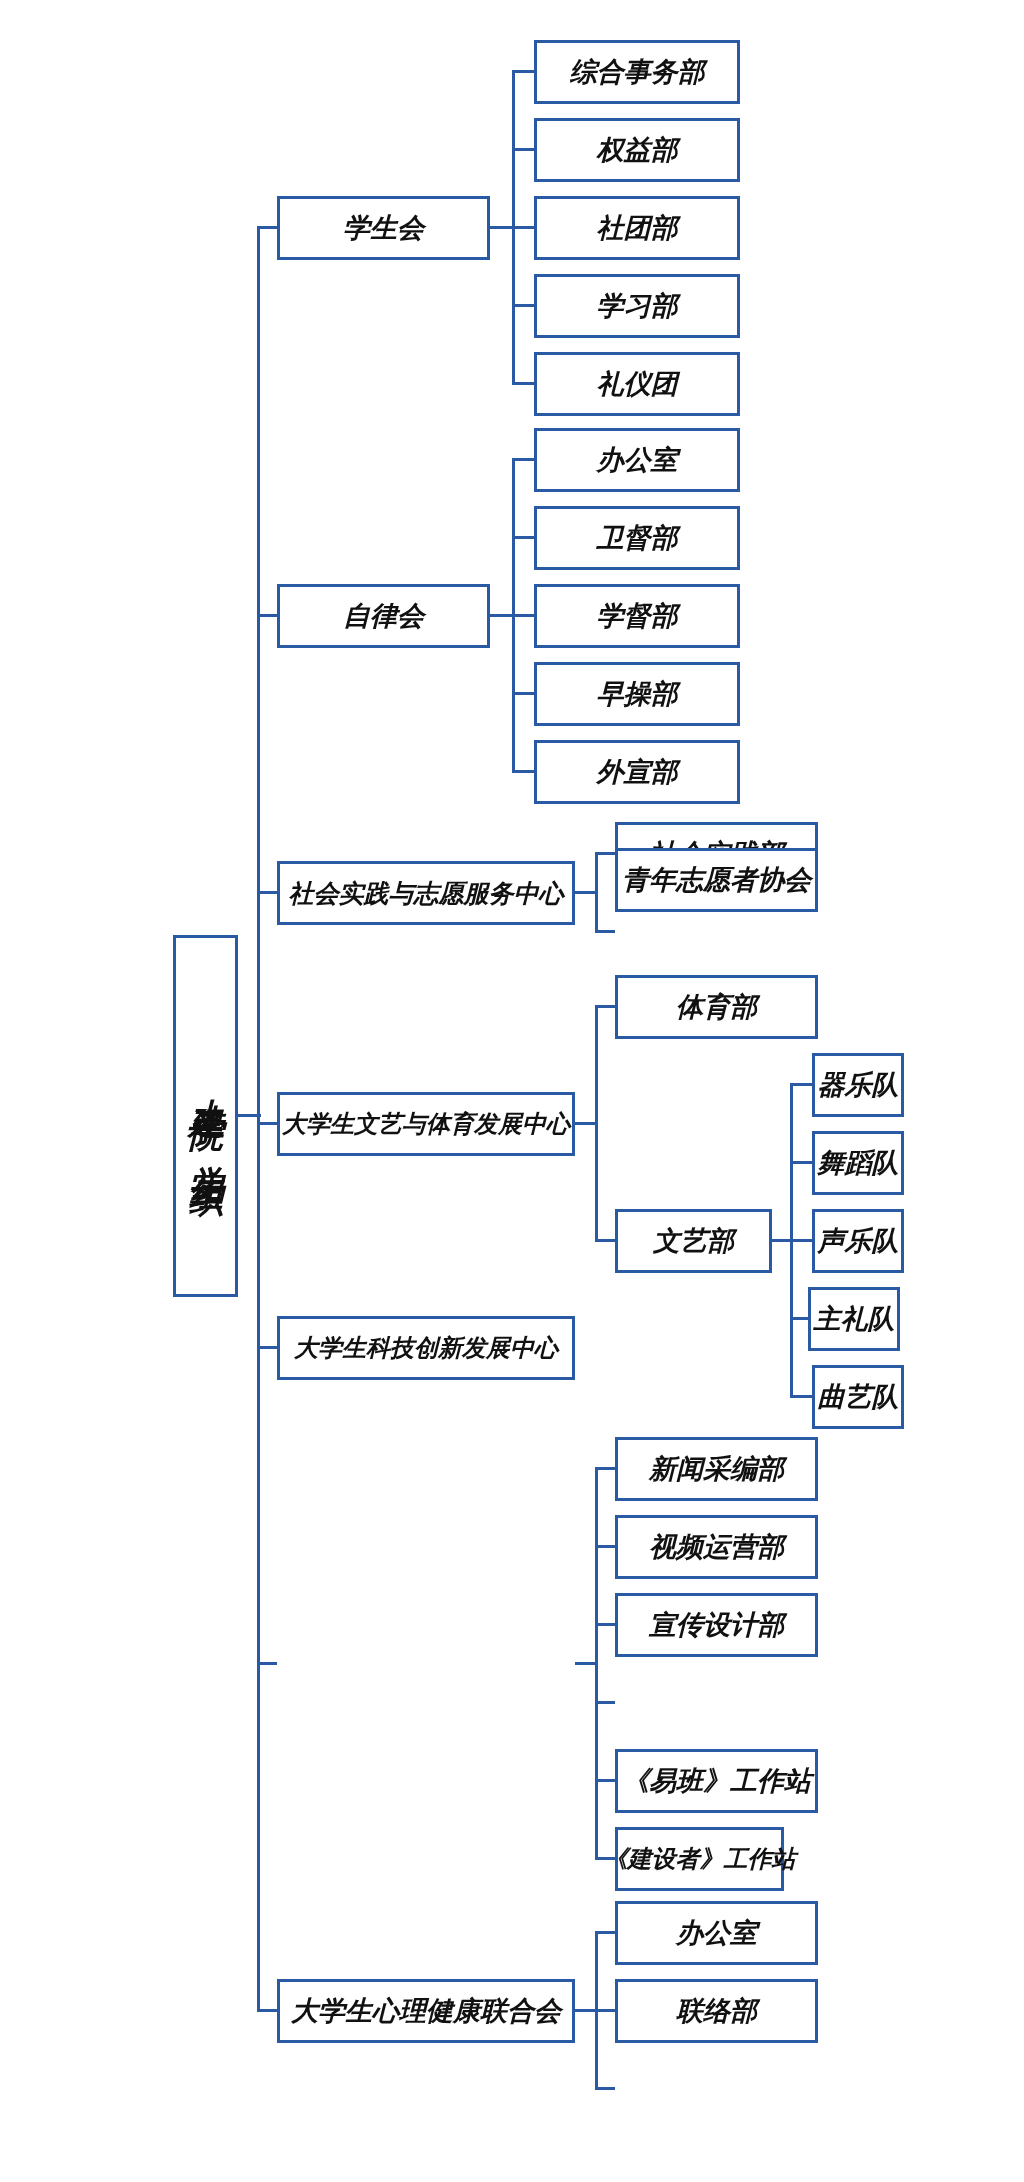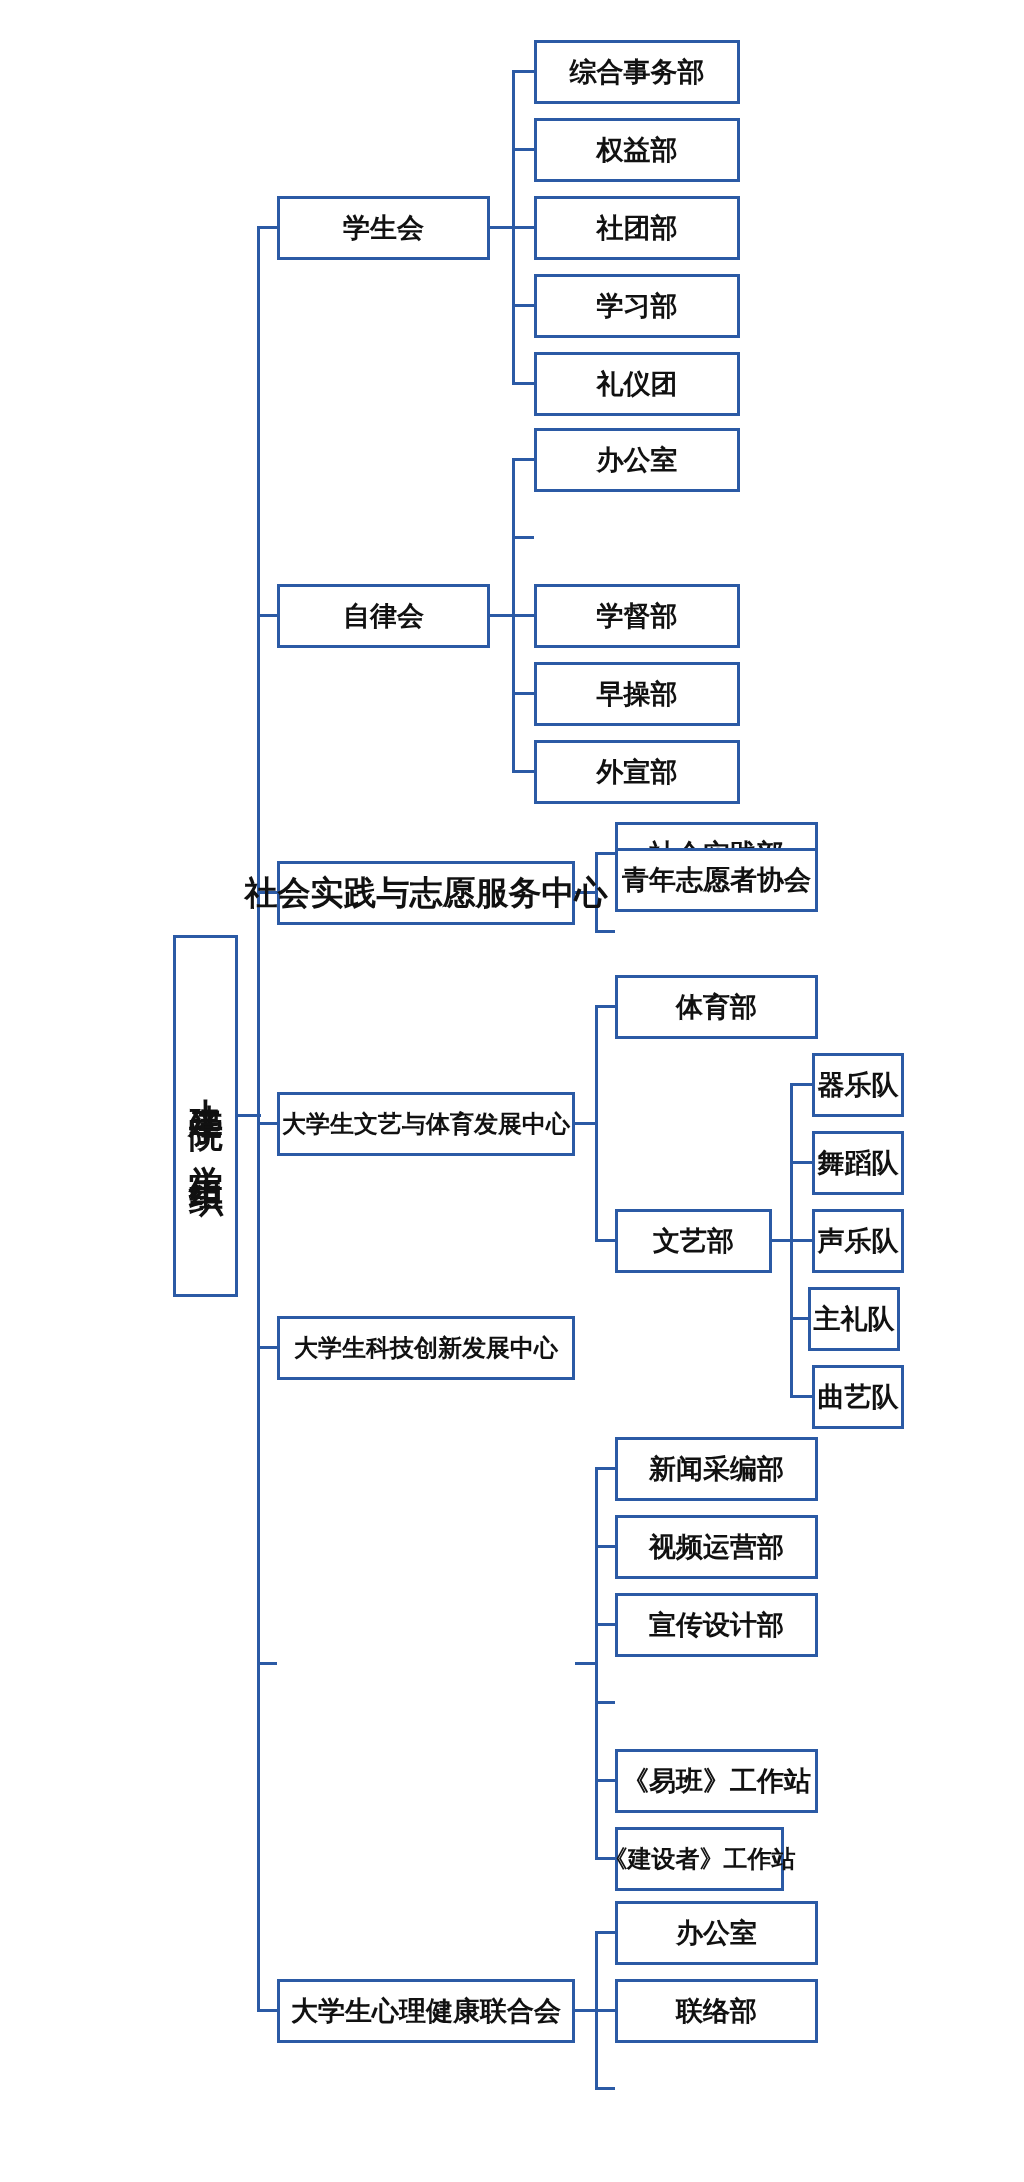--- a/index.html
+++ b/index.html
@@ -1,25 +1,25 @@
 <!DOCTYPE html>
 <html style="--accent: #2b5aa5; --ink: #111111; --bg: #ffffff;"><head>
 <meta charset="utf-8">
 <style>
   :root { --accent:#2b5aa5; --ink:#111111; --bg:#ffffff; }
   html,body { margin:0; padding:0; background:var(--bg); }
   .canvas { position:relative; width:1024px; height:2182px; background:var(--bg);
             font-family:"Liberation Serif","DejaVu Serif",serif; color:var(--ink); overflow:hidden; }
   .node { position:absolute; box-sizing:border-box; border:3px solid var(--accent); background:#fff;
           display:flex; align-items:center; justify-content:center; text-align:center;
-          font-weight:700; font-size:27px; height:64px; white-space:nowrap; }
+          font-weight:700; font-size:27px; height:64px; white-space:nowrap;font-style:italic; }
   .root-node { height:362px; writing-mode:vertical-rl; text-orientation:upright;
                letter-spacing:6px; font-size:34px; }
   .fs24 { font-size:24px; }
-  .fs25 { font-size:33px; }
+  .fs25 { font-size:25px; }
   .hl,.vl { position:absolute; background:var(--accent); }
   .hl { height:3px; }
   .vl { width:3px; }
 </style>
 </head>
 <body>
 
 <div class="canvas">
 
   <div class="hl" style="left:238px;top:1114px;width:23px"></div>
@@ -84,20 +84,21 @@
 
   <div class="node" style="left:277px;top:196px;width:213px">学生会</div>
   <div class="node" style="left:534px;top:40px;width:206px">综合事务部</div>
   <div class="node" style="left:534px;top:118px;width:206px">权益部</div>
   <div class="node" style="left:534px;top:196px;width:206px">社团部</div>
   <div class="node" style="left:534px;top:274px;width:206px">学习部</div>
   <div class="node" style="left:534px;top:352px;width:206px">礼仪团</div>
 
   <div class="node" style="left:277px;top:584px;width:213px">自律会</div>
   <div class="node" style="left:534px;top:428px;width:206px">办公室</div>
+  <div class="node" style="left:534px;top:506px;width:206px">卫督部</div>
   <div class="node" style="left:534px;top:584px;width:206px">学督部</div>
   <div class="node" style="left:534px;top:662px;width:206px">早操部</div>
   <div class="node" style="left:534px;top:740px;width:206px">外宣部</div>
 
   <div class="node fs25" style="left:277px;top:861px;width:298px">社会实践与志愿服务中心</div>
   <div class="node" style="left:615px;top:822px;width:203px">社会实践部</div>
   <div class="node" style="left:615px;top:848px;width:203px">青年志愿者协会</div>
 
   <div class="node fs24" style="left:277px;top:1092px;width:298px">大学生文艺与体育发展中心</div>
   <div class="node" style="left:615px;top:975px;width:203px">体育部</div>

